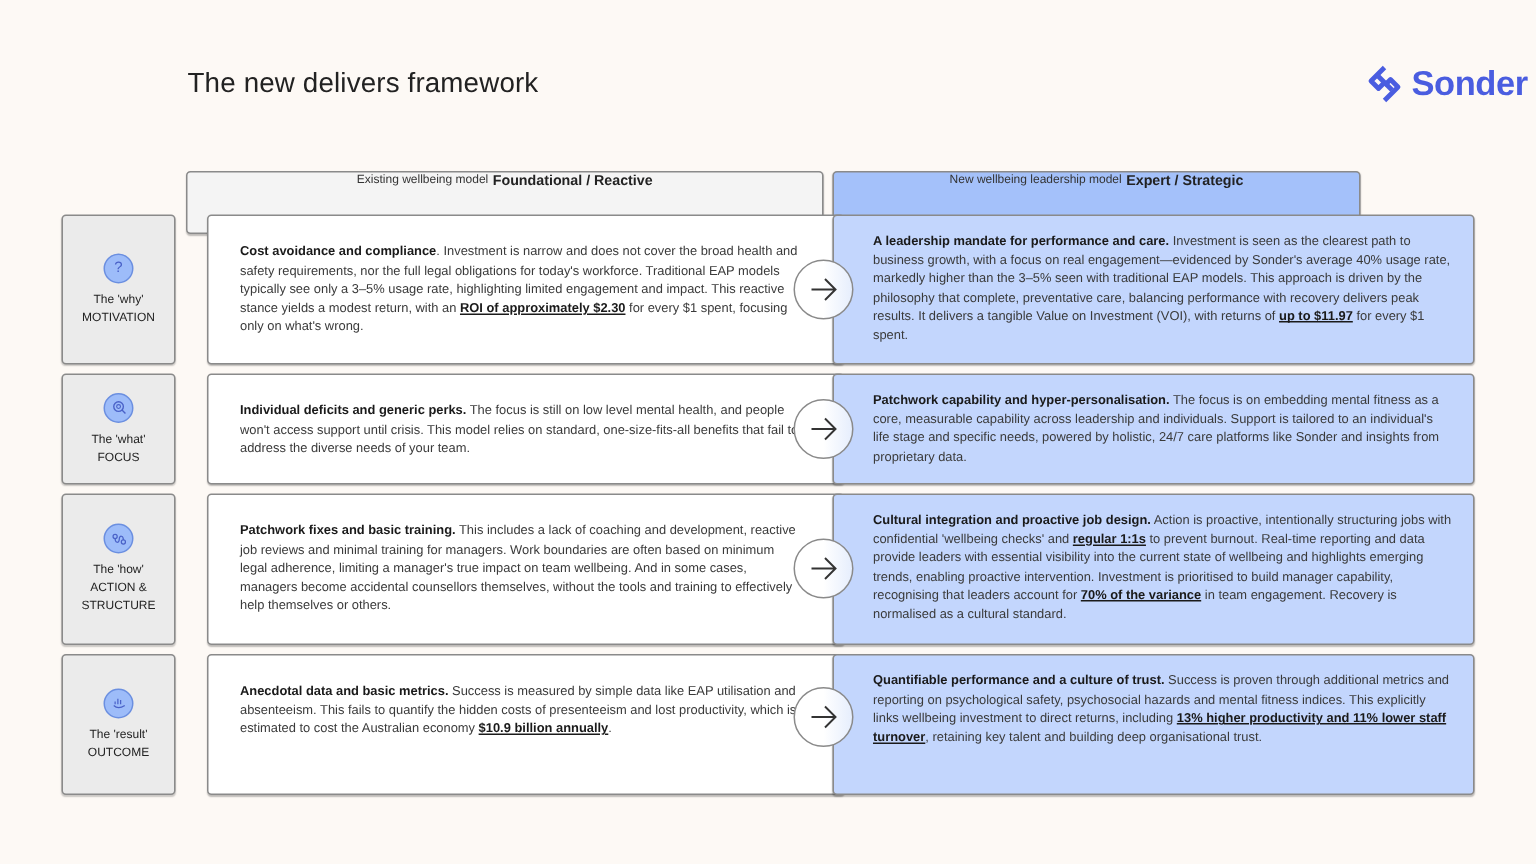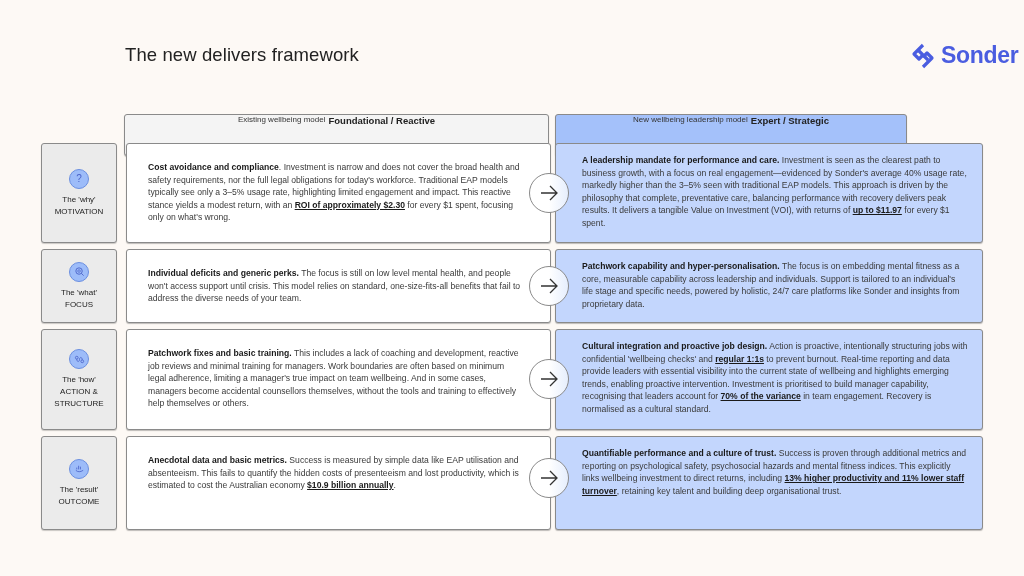--- a/index.html
+++ b/index.html
@@ -51,21 +51,21 @@
     margin-bottom: 5px; color: #4a62c8; font-size: 10px;
   }
   .label-icon svg { width: 11px; height: 11px; }
   .card {
     position: absolute; top: 0; bottom: 0;
     border: 1px solid #8a8a8a; border-radius: 3px;
     font-size: 8.6px; line-height: 12.6px; color: #3a3a3a;
     display: flex; align-items: flex-start;
     box-shadow: 0 1px 1px rgba(0,0,0,0.25);
   }
-  .card.old { left: 126px; width: 425px; background: #ffffff; padding: 17px 28px 16px 21px; }
+  .card.old { left: 138px; width: 425px; background: #ffffff; padding: 17px 28px 16px 21px; }
   .card.new { left: 555px; width: 428px; background: #c3d6fd; padding: 10px 14px 0 26px; }
   .card b { color: #1a1a1a; }
   .card u { font-weight: bold; color: #1a1a1a; text-decoration: underline; text-underline-offset: 1px; }
   .arrow {
     position: absolute; left: 529px; width: 40px; height: 40px; border-radius: 50%;
     background: linear-gradient(90deg, #ffffff 50%, #e6eefd 100%);
     border: 1px solid #8a8a8a;
     display: flex; align-items: center; justify-content: center;
     z-index: 3;
   }

